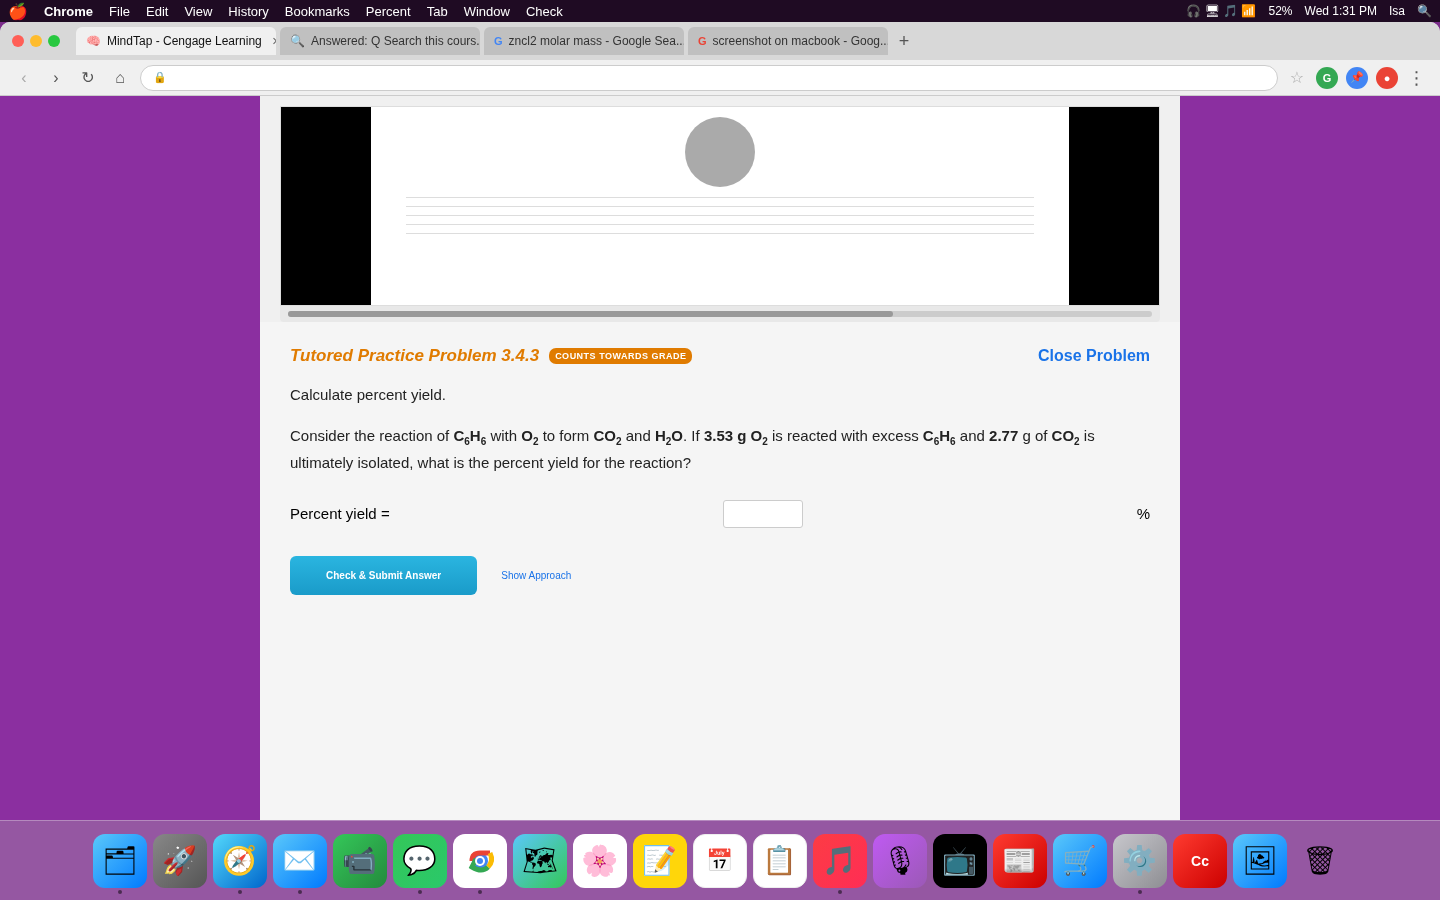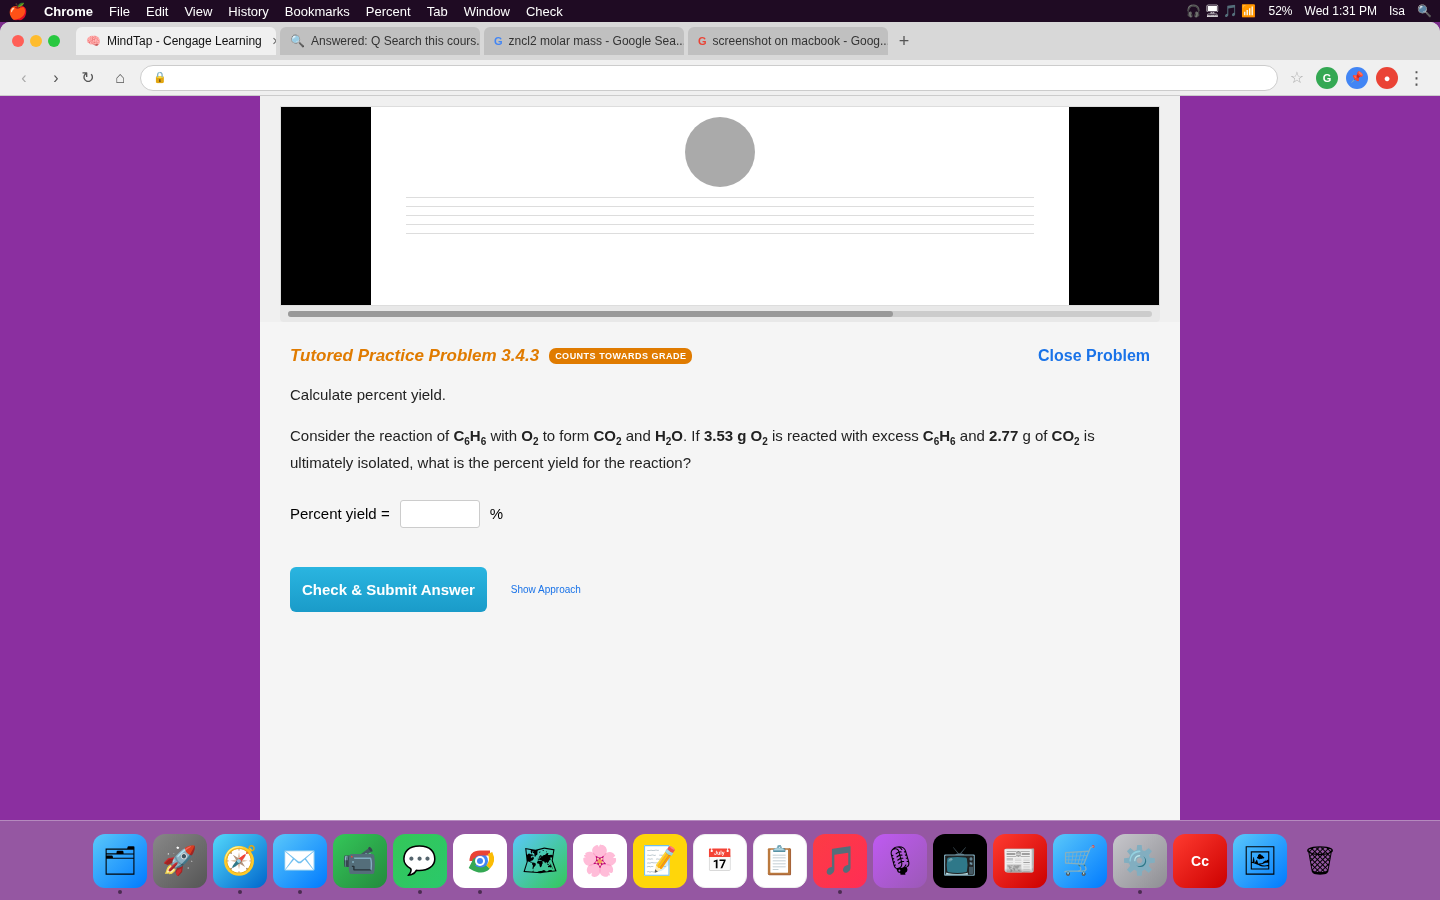--- a/index.html
+++ b/index.html
@@ -339,23 +339,23 @@
       color: #222;
       line-height: 1.7;
       margin-bottom: 24px;
     }
     .problem-text b { font-weight: 700; }
     sub { font-size: 10px; vertical-align: sub; }
 
     .answer-row {
       display: flex;
       align-items: center;
-      justify-content: flex-start;
+      justify-content: space-between;
       gap: 10px;
-      margin-bottom: 39px;
+      margin-bottom: 28px;
       font-size: 15px;
     }
     .answer-input {
       width: 80px;
       height: 28px;
       border: 1px solid #ccc;
       border-radius: 3px;
       padding: 0 6px;
       font-size: 14px;
     }
@@ -363,22 +363,22 @@
     .action-row {
       display: flex;
       align-items: center;
       gap: 24px;
     }
     .submit-btn {
       background: linear-gradient(to bottom, #2ab5e0, #1a9bc9);
       color: white;
       border: none;
       border-radius: 6px;
-      padding: 14px 12px;
-      font-size: 15px;
+      padding: 14px 36px;
+      font-size: 10px;
       font-weight: 600;
       cursor: pointer;
     }
     .show-approach-link {
       color: #1a73e8;
       font-size: 10px;
       font-weight: 500;
       cursor: pointer;
       text-decoration: none;
     }

